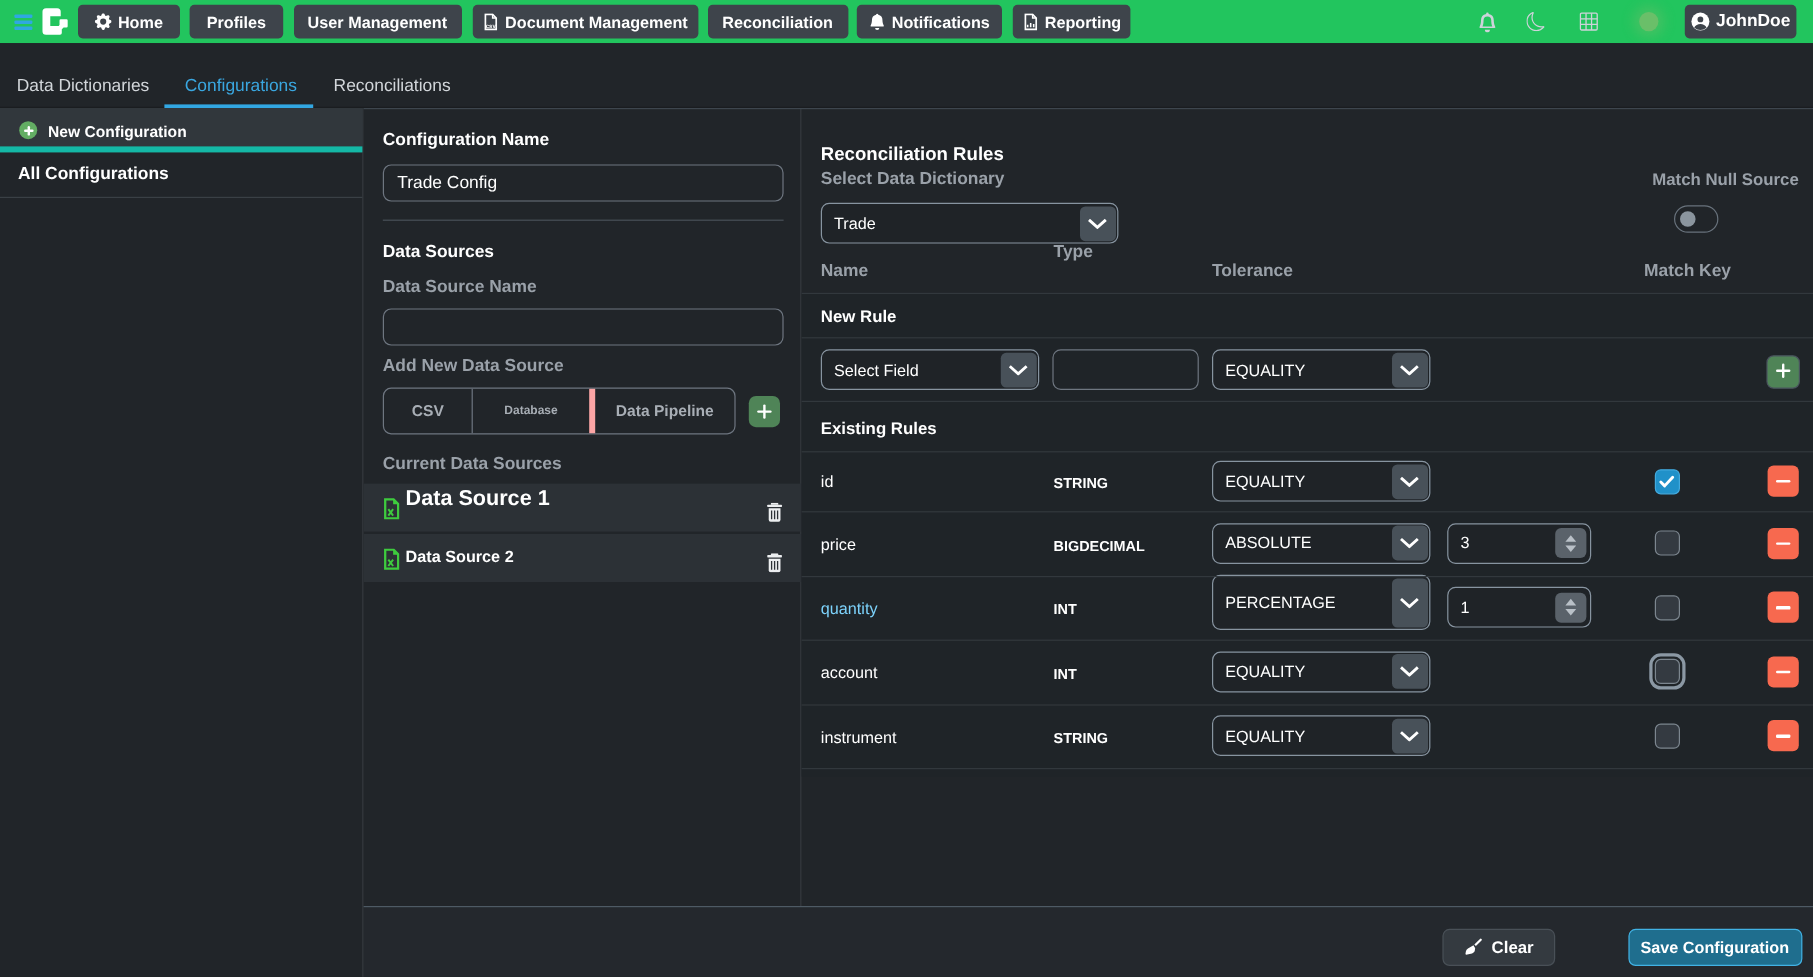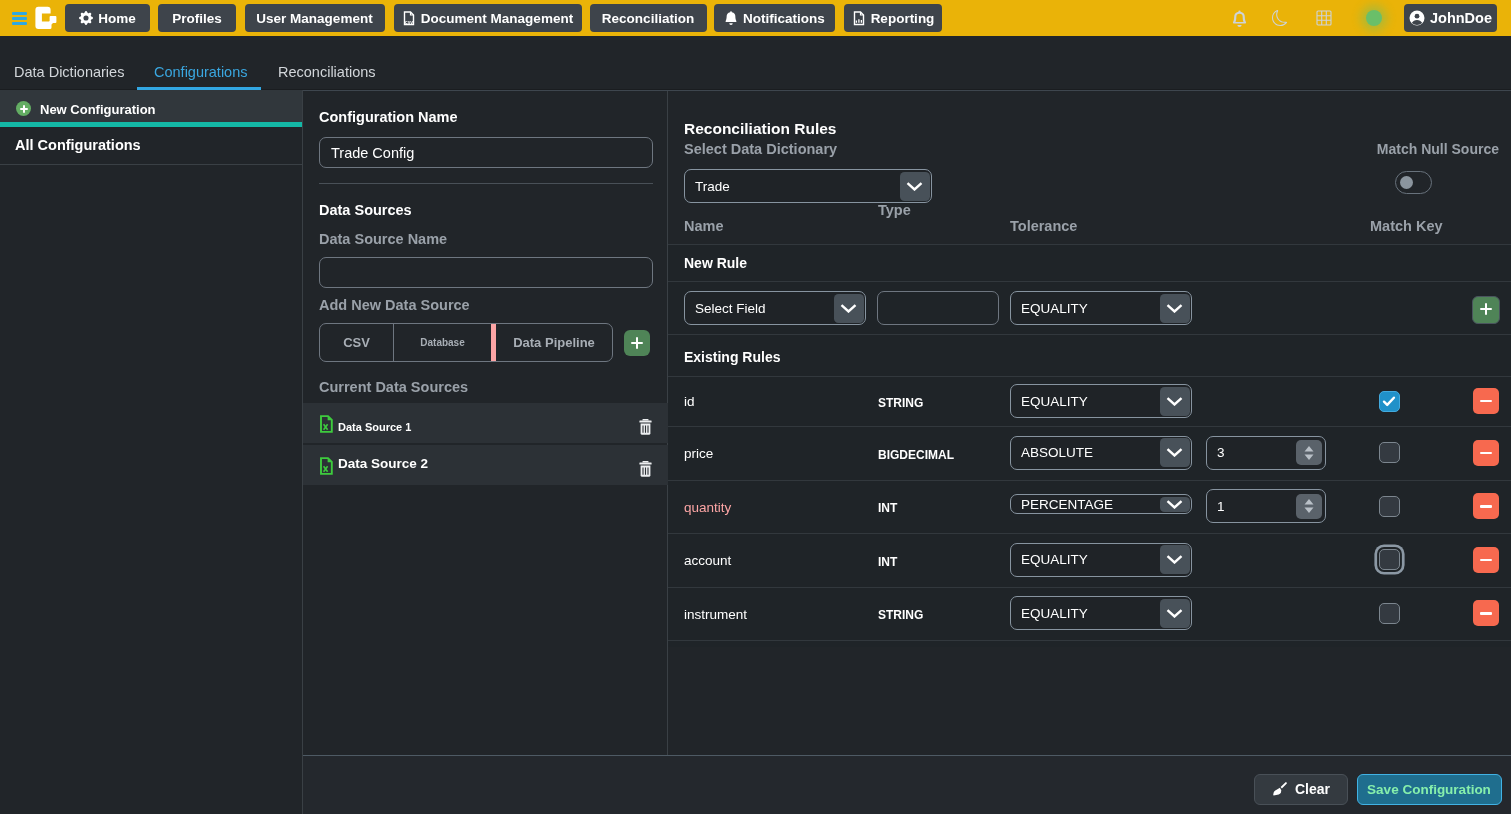--- a/index.html
+++ b/index.html
@@ -1,19 +1,19 @@
 <!DOCTYPE html>
 <html><head>
 <meta charset="utf-8">
 <style>
 * { margin:0; padding:0; box-sizing:border-box; }
 html,body { width:1511px; height:814px; overflow:hidden; background:#212529; font-family:"Liberation Sans", sans-serif; }
 .abs { position:absolute; }
 
-#navbar { position:absolute; left:0; top:0; width:1511px; height:36px; background:#eab308; }
+#navbar { position:absolute; left:0; top:0; width:1511px; height:36px; background:#22c55e; }
 .navbtn { position:absolute; top:4px; height:28px; background:#3e444b; border-radius:4px; color:#fff; font-weight:bold; font-size:13.5px; display:flex; align-items:center; justify-content:center; gap:5px; white-space:nowrap; }
 #hamb div { position:absolute; left:12px; width:15px; height:3px; background:#2fa8e1; border-radius:1px; }
 
 #tabs { position:absolute; left:0; top:36px; width:1511px; height:54px; background:#212529; border-bottom:1px solid #1a1d20;padding-left:20px; }
 .tab { position:absolute; top:9px; height:53px; display:flex; align-items:center; font-size:14.5px; color:#d2d6da; }
 
 #sidebar { position:absolute; left:0; top:90px; width:303px; height:724px; background:#212529; border-right:1px solid #3a4045; }
 
 #midcard { position:absolute; left:303px; top:90px; width:365px; height:665px; background:#212529; border-right:1px solid #3a4045; }
 
@@ -125,21 +125,21 @@
     <div class="abs" style="left:7px;top:12px;width:12px;height:2px;background:#fff;border-radius:1px;"></div>
     <div class="abs" style="left:12px;top:7px;width:2px;height:12px;background:#fff;border-radius:1px;"></div>
   </div>
   <div class="abs lbl" style="left:16px;top:289px;">Current Data Sources</div>
   <div class="abs dsrow" style="left:0;top:312.5px;width:365px;height:40.5px;background:#2c3136;">
     <svg class="abs" style="left:16px;top:12px;" width="14" height="18" viewBox="0 0 14 18">
         <path d="M2 1.1h7l3.8 3.8v12H2z" fill="none" stroke="#3ecb3e" stroke-width="1.9"></path>
         <path d="M8.6 1.1v4.2h4.2z" fill="#3ecb3e"></path>
         <path d="M4.6 9.3l4 5.4m0-5.4l-4 5.4" stroke="#3ecb3e" stroke-width="1.6" fill="none"></path>
       </svg>
-    <div class="abs" style="left:35px;top:18px;color:#fff;font-weight:bold;font-size:11px;">Data Source 1</div>
+    <div class="abs" style="left:35px;top:2px;color:#fff;font-weight:bold;font-size:18px;">Data Source 1</div>
     <svg class="abs trash" style="left:336px;top:16px" width="13" height="16" viewBox="0 0 13 16">
         <path fill="#eceef0" d="M4.2 0h4.6a.8.8 0 0 1 .8.8v.8H3.4V.8a.8.8 0 0 1 .8-.8z"></path>
         <rect x="0.4" y="1.6" width="12.2" height="1.9" rx="0.5" fill="#eceef0"></rect>
         <path fill="#eceef0" d="M1.6 4.6h9.8v9.6a1.6 1.6 0 0 1-1.6 1.6H3.2a1.6 1.6 0 0 1-1.6-1.6z"></path>
         <path d="M4 6.4v7.4M6.5 6.4v7.4M9 6.4v7.4" stroke="#2c3136" stroke-width="1.1"></path>
       </svg>
   </div>
   <div class="abs dsrow" style="left:0;top:354.5px;width:365px;height:40.5px;background:#2c3136;">
     <svg class="abs" style="left:16px;top:12px;" width="14" height="18" viewBox="0 0 14 18">
         <path d="M2 1.1h7l3.8 3.8v12H2z" fill="none" stroke="#3ecb3e" stroke-width="1.9"></path>
@@ -239,23 +239,23 @@
           <path d="M6 1l4.5 5.5h-9z" fill="#b9c0c7"></path>
           <path d="M6 15l4.5-5.5h-9z" fill="#b9c0c7"></path>
         </svg>
       </div>
   </div>
   <div class="cbox" style="left:710.5px;top:352.25px;"></div>
   <div class="minusbtn" style="left:805px;top:349.75px;">
       <div></div>
     </div>
 
-  <div class="abs" style="left:16px;top:409.5px;color:#fca5a5;font-size:13.5px;">quantity</div>
+  <div class="abs" style="left:16px;top:409.5px;color:#7dd3fc;font-size:13.5px;">quantity</div>
   <div class="abs" style="left:210px;top:411.0px;color:#fff;font-size:12px;font-weight:bold;">INT</div>
-  <div class="sel" style="left:342px;top:404px;width:182px;height:20px;">
+  <div class="sel" style="left:342px;top:389px;width:182px;height:46px;">
       <div class="txt">PERCENTAGE</div>
       <div class="chev">
         <svg width="17" height="9" viewBox="0 0 17 9">
           <path d="M1.5 1.2l7 6.3 7-6.3" stroke="#fff" stroke-width="2.4" fill="none"></path>
         </svg>
       </div>
     </div>
   <div class="abs inp spin" style="left:538px;top:399.25px;width:120px;height:34px;border-color:#8794a0;border-width:1.5px;background:#1f2327;">
     <div class="abs" style="left:10px;top:8.5px;color:#fff;font-size:13.5px;">1</div>
     <div class="abs spseg">
@@ -300,19 +300,19 @@
       <div></div>
     </div>
   <div class="rowline" style="top:336px;"></div>
   <div class="rowline" style="top:389.5px;"></div>
   <div class="rowline" style="top:443px;"></div>
   <div class="rowline" style="top:496.5px;"></div>
   <div class="rowline" style="top:550px;"></div>
 </div>
 <div class="abs" style="left:303px;top:90px;width:1208px;height:1px;background:#3e464e;z-index:5;"></div>
 <div id="footer">
-  <div class="abs" style="left:951px;top:17.5px;width:94px;height:31px;background:#343a40;border:1px solid #495057;border-radius:6px;display:flex;align-items:center;justify-content:center;gap:7px;color:#fff;font-weight:bold;font-size:14px;">
+  <div class="abs" style="left:899px;top:17.5px;width:94px;height:31px;background:#343a40;border:1px solid #495057;border-radius:6px;display:flex;align-items:center;justify-content:center;gap:7px;color:#fff;font-weight:bold;font-size:14px;">
     <svg width="16" height="16" viewBox="0 0 16 16">
         <path fill="#fff" d="M14.6 1.4a.9.9 0 0 0-1.3 0L8.6 6.1l1.3 1.3 4.7-4.7a.9.9 0 0 0 0-1.3zM7.9 6.8L3.3 9.4a3.4 3.4 0 0 0-1.7 2.4L1.2 14l.5.6 5-1.1a3.4 3.4 0 0 0 2.2-1.7l.4-2.6z"></path>
       </svg>
     Clear</div>
-  <div class="abs" style="left:1053.5px;top:17.5px;width:145px;height:31px;background:#1f6e8e;border:1.5px solid #41b2e4;border-radius:6px;display:flex;align-items:center;justify-content:center;color:#86efac;font-weight:bold;font-size:13.5px;">Save Configuration</div>
+  <div class="abs" style="left:1053.5px;top:17.5px;width:145px;height:31px;background:#1f6e8e;border:1.5px solid #41b2e4;border-radius:6px;display:flex;align-items:center;justify-content:center;color:#ffffff;font-weight:bold;font-size:13.5px;">Save Configuration</div>
 </div>
 
 </body></html>

